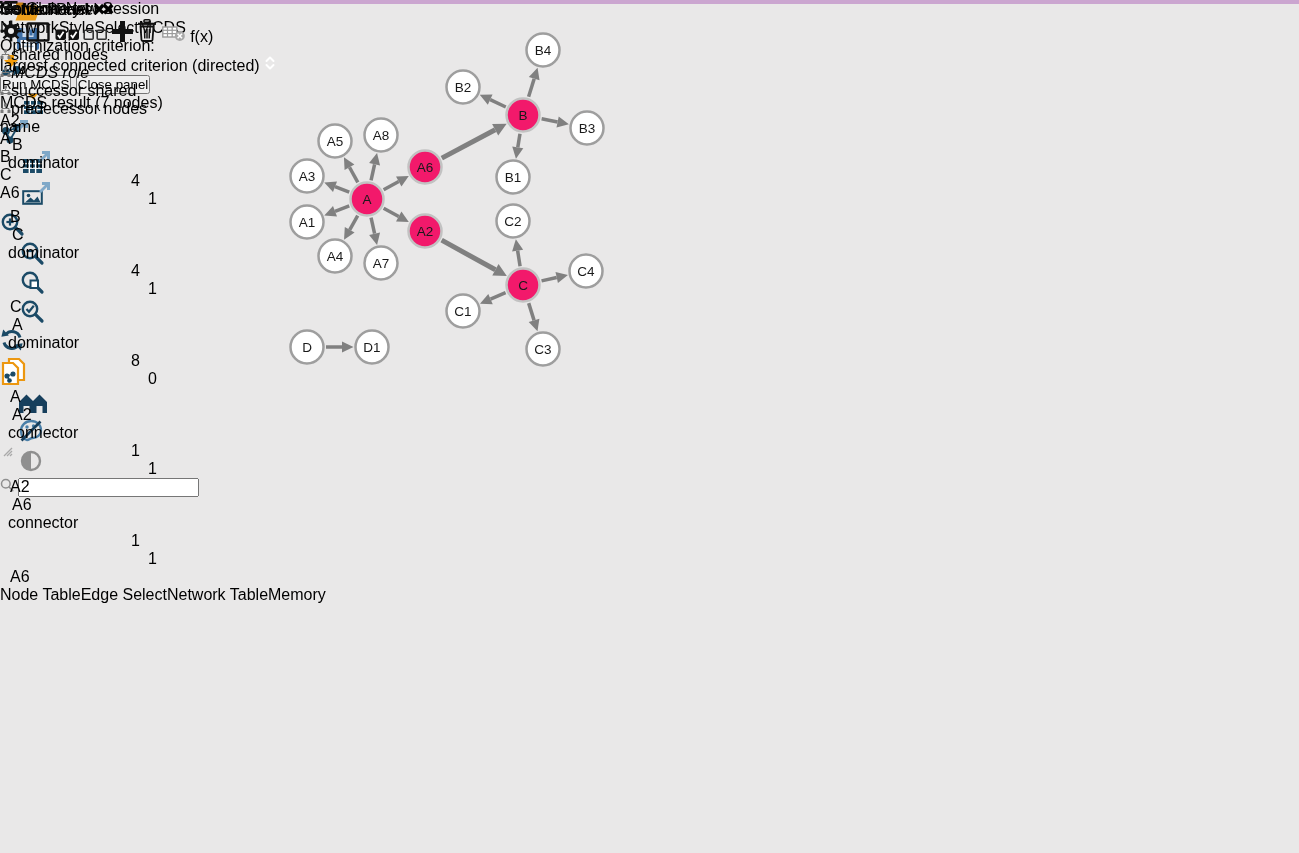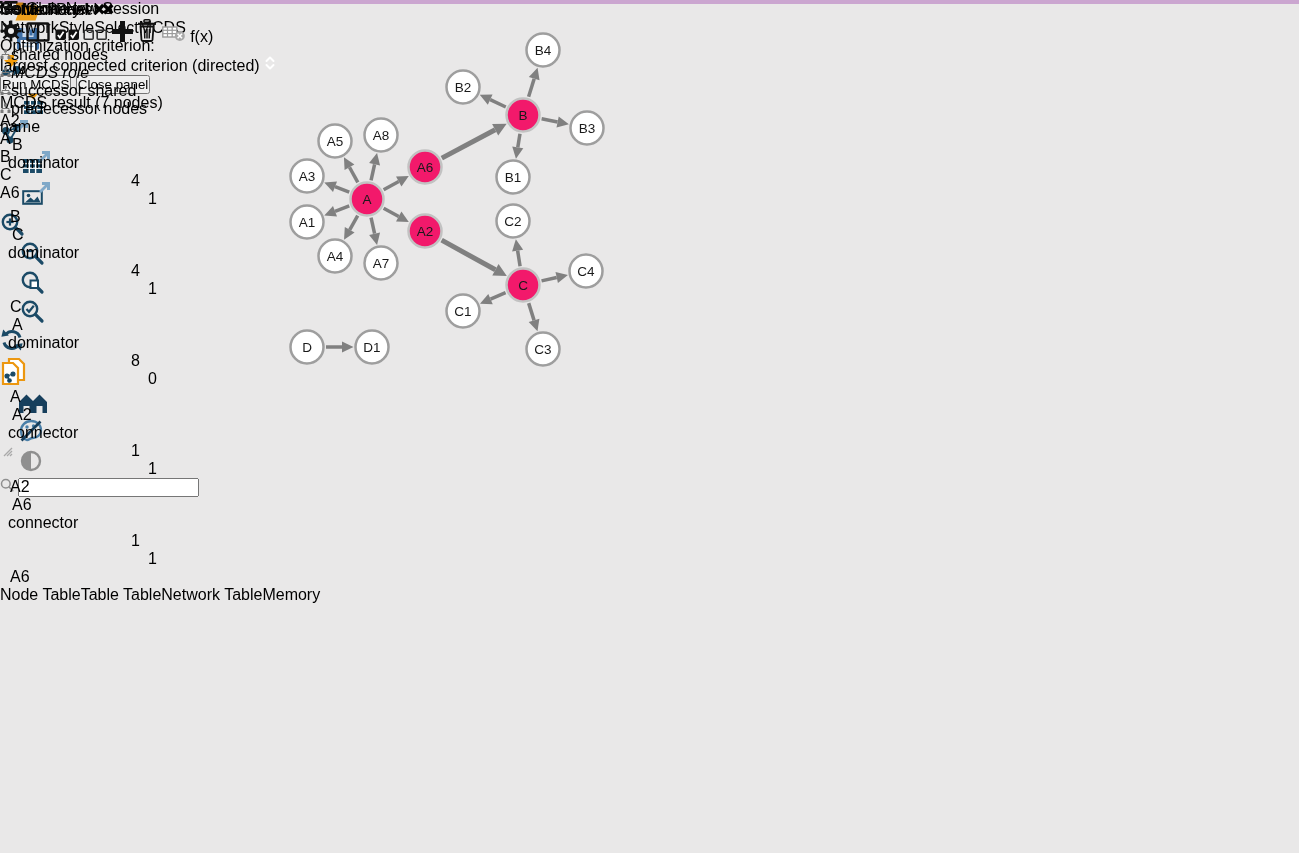--- a/index.html
+++ b/index.html
@@ -571,21 +571,21 @@
         <div class="dt-row">
           <div class="dt-cell" style="width: 135px; text-align: left; padding-left: 12px;">A6</div>
           <div class="dt-cell" style="width: 122px; text-align: left; padding-left: 8px;">connector</div>
           <div class="dt-cell" style="width: 156px; text-align: right; padding-right: 16px;">1</div>
           <div class="dt-cell" style="width: 165px; text-align: right; padding-right: 8px;">1</div>
           <div class="dt-cell" style="width: 83px; text-align: left; padding-left: 10px;">A6</div>
         </div>
       </div>
   </div>
 
-  <div id="tp-tabs"><span class="seg-tab active">Node Table</span><span class="seg-tab">Table Table</span><span class="seg-tab">Network Table</span><span class="seg-tab">Memory</span></div>
+  <div id="tp-tabs"><span class="seg-tab active">Node Table</span><span class="seg-tab">Edge Select</span><span class="seg-tab">Network Table</span><span class="seg-tab">Memory</span></div>
 </div>
 
 <div id="status-bar" class="abs">
   <span id="status-list-btn">
     <svg width="18" height="15" viewBox="0 0 18 15">
       <rect x="0" y="1" width="2.6" height="2.6" fill="#111"></rect>
         <rect x="4.5" y="1" width="13" height="2.6" fill="#111"></rect>
       <rect x="0" y="6" width="2.6" height="2.6" fill="#111"></rect>
         <rect x="4.5" y="6" width="13" height="2.6" fill="#111"></rect>
       <rect x="0" y="11" width="2.6" height="2.6" fill="#111"></rect>

